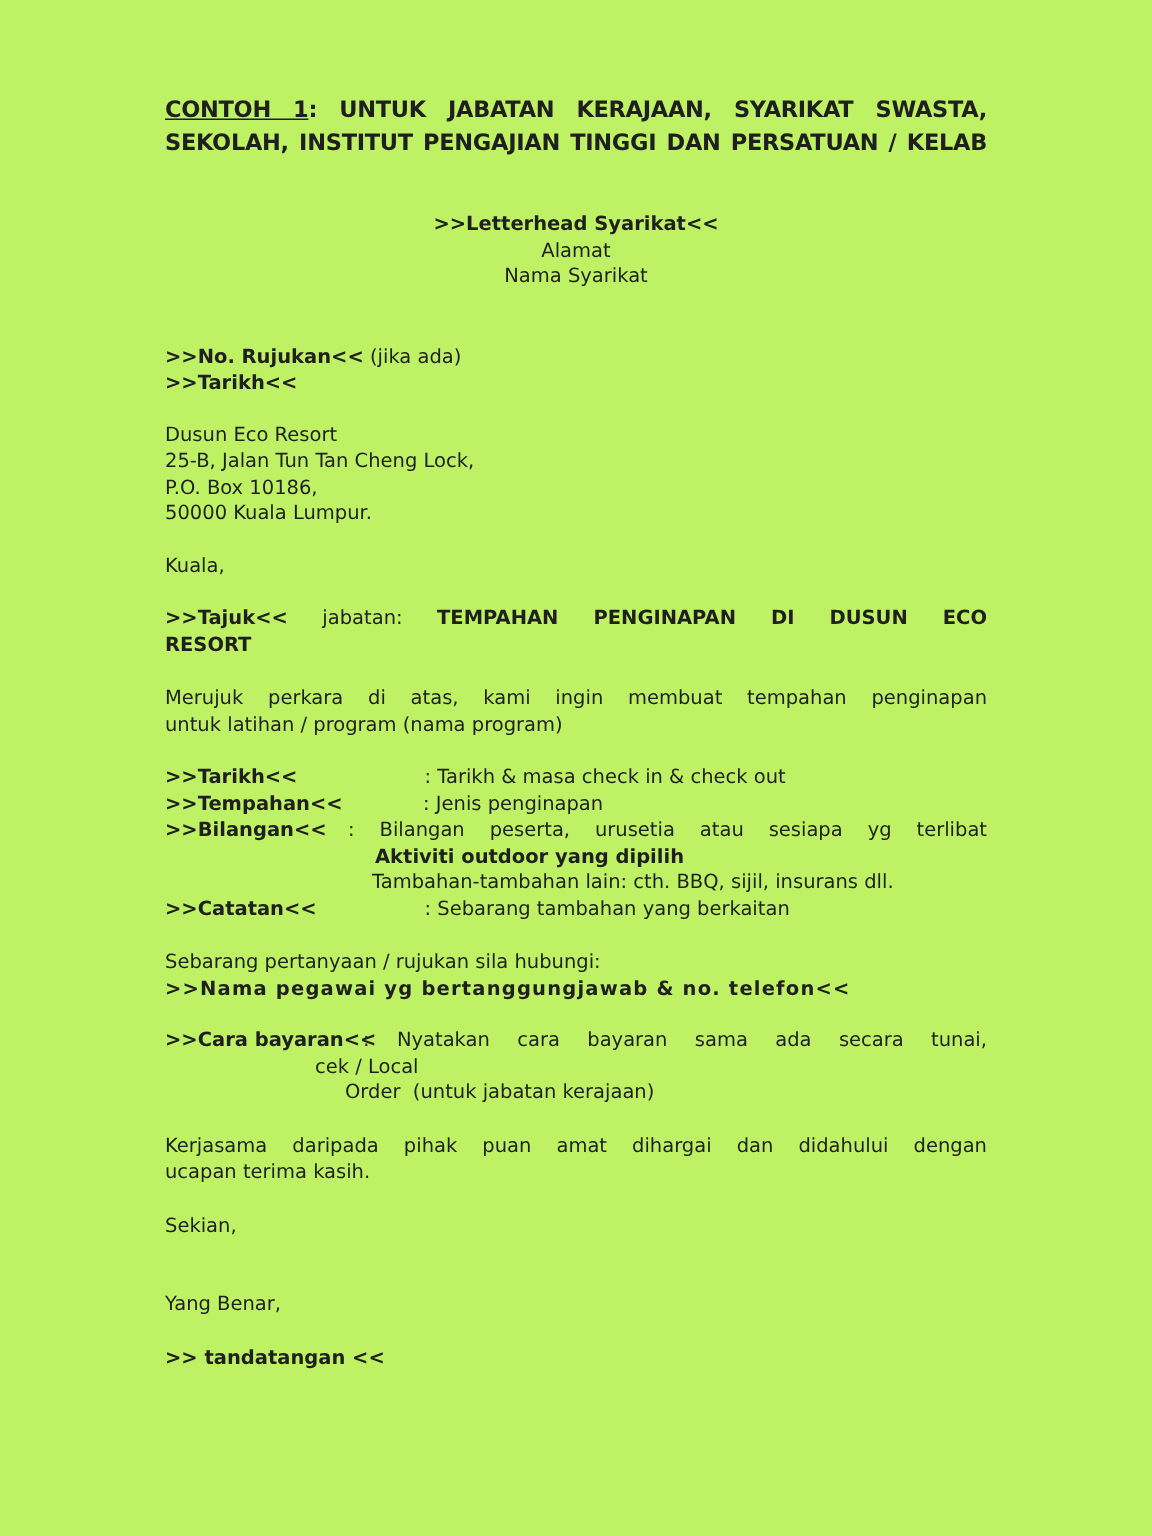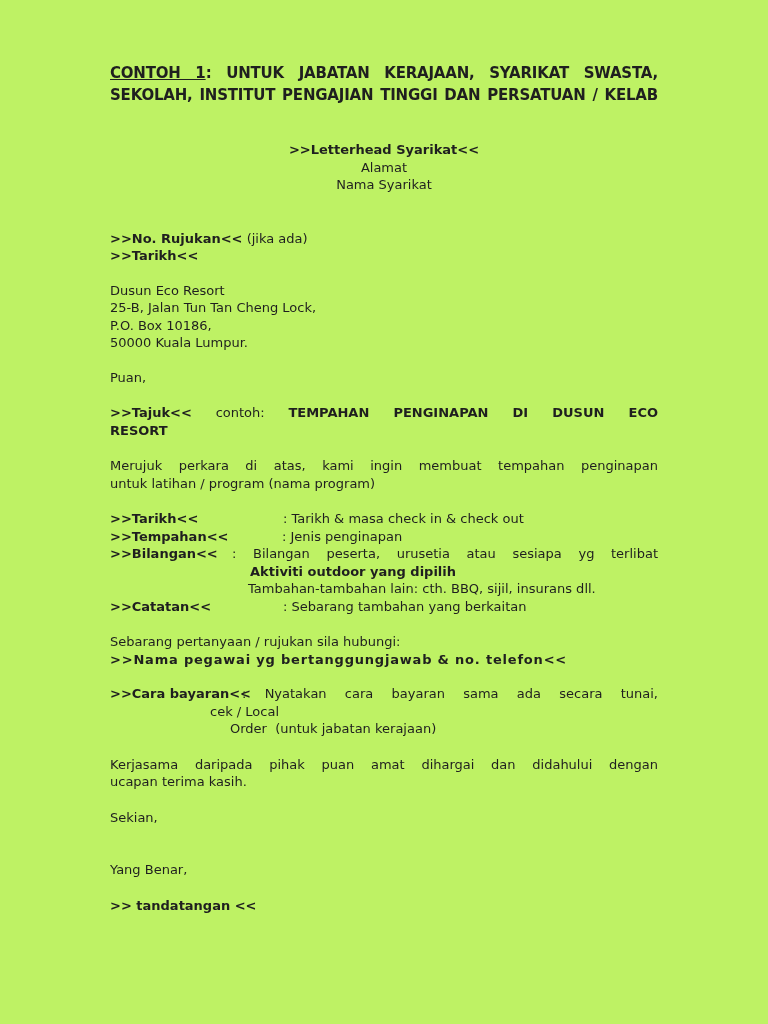--- a/index.html
+++ b/index.html
@@ -102,24 +102,24 @@
       <div class="bold">&gt;&gt;Tarikh&lt;&lt;</div>
     </div>
 
     <div class="b mt-17">
       <div>Dusun Eco Resort</div>
       <div>25-B, Jalan Tun Tan Cheng Lock,</div>
       <div>P.O. Box 10186,</div>
       <div>50000 Kuala Lumpur.</div>
     </div>
 
-    <div class="b mt-17">Puan,</div>
+    <div class="b mt-17">Kuala,</div>
 
     <div class="b mt-18">
-      <div class="stretch"><span class="bold">&gt;&gt;Tajuk&lt;&lt;</span> <span>contoh:</span> <span class="bold">TEMPAHAN PENGINAPAN DI DUSUN ECO</span></div>
+      <div class="stretch"><span class="bold">&gt;&gt;Tajuk&lt;&lt;</span> <span>jabatan:</span> <span class="bold">TEMPAHAN PENGINAPAN DI DUSUN ECO</span></div>
       <div class="bold">RESORT</div>
     </div>
 
     <div class="b mt-18">
       <div class="stretch">Merujuk perkara di atas, kami ingin membuat tempahan penginapan</div>
       <div>untuk latihan / program (nama program)</div>
     </div>
 
     <div class="b mt-18">
       <div class="row">

